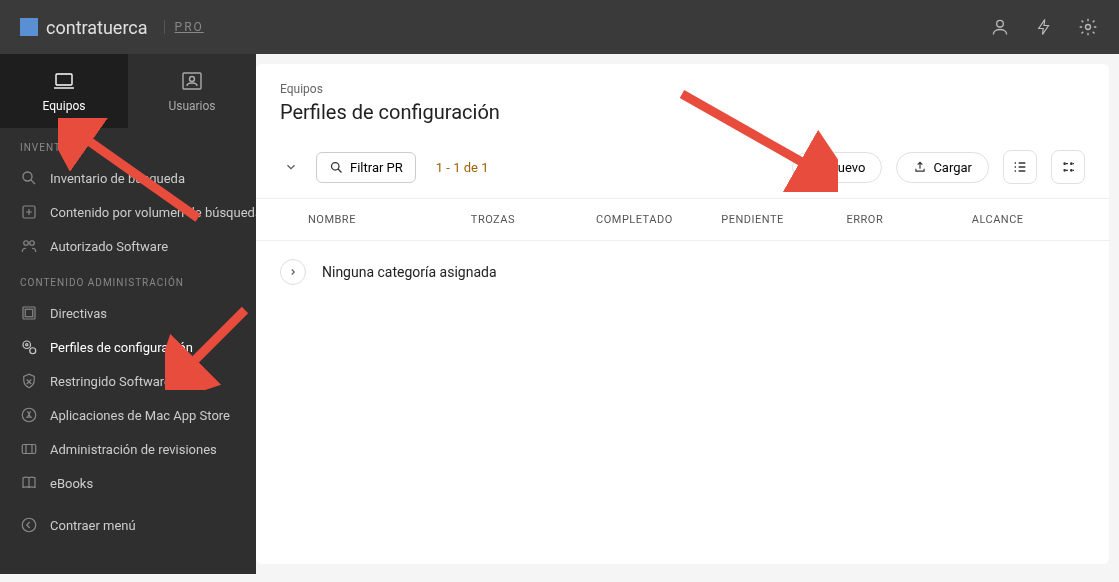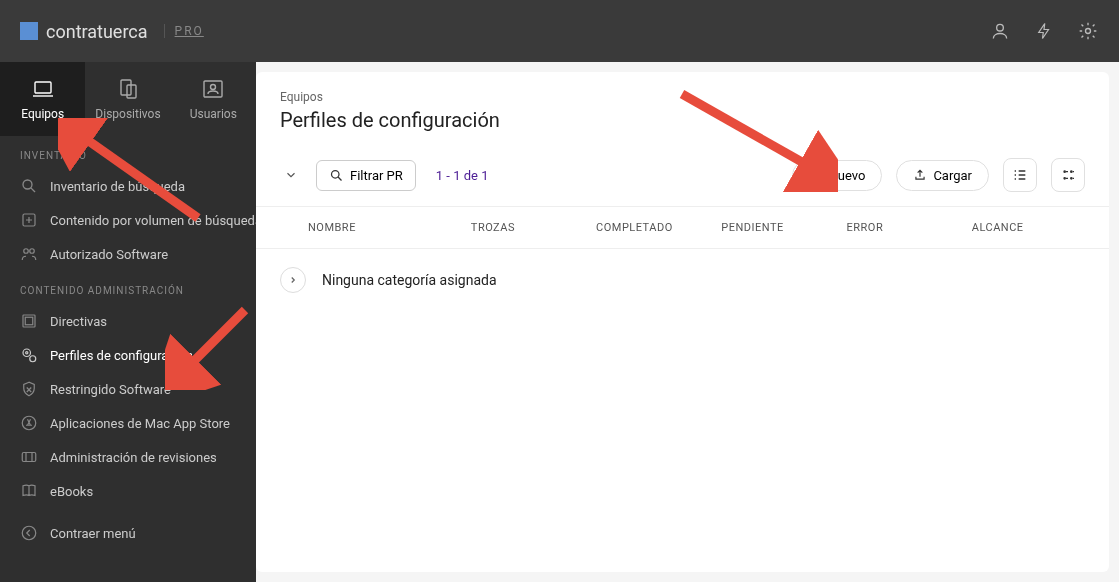--- a/index.html
+++ b/index.html
@@ -1,18 +1,18 @@
 <!DOCTYPE html>
 <html><head>
 <meta charset="utf-8">
 <style>
 * { margin: 0; padding: 0; box-sizing: border-box; font-family: -apple-system, BlinkMacSystemFont, "Segoe UI", Roboto, sans-serif; }
 body { width: 1119px; height: 582px; background: #f5f5f5; overflow: hidden; position: relative; }
 
-.topbar { height: 62px; background: #3a3a3a; display: flex; align-items: center; padding: 0 20px; justify-content: space-between; }
+.topbar { height: 54px; background: #3a3a3a; display: flex; align-items: center; padding: 0 20px; justify-content: space-between; }
 .brand { display: flex; align-items: center; gap: 8px; color: #e0e0e0; font-size: 18px; }
 .brand-icon { width: 18px; height: 18px; background: #5a8fd4; display: inline-block; }
 .brand-sub { color: #888; font-size: 12px; letter-spacing: 2px; margin-left: 8px; border-left: 1px solid #555; padding-left: 10px; text-decoration: underline; }
 .topbar-right { display: flex; gap: 22px; align-items: center; }
 .top-icon { width: 22px; height: 22px; color: #bbb; cursor: pointer; display: flex; align-items: center; justify-content: center; }
 
 .layout { display: flex; height: calc(582px - 62px); }
 .sidebar { width: 256px; background: #2f2f2f; color: #ccc; display: flex; flex-direction: column; font-size: 13px; }
 .tabs { display: flex; height: 74px; }
 .tab { flex: 1; display: flex; flex-direction: column; align-items: center; justify-content: center; gap: 6px; cursor: pointer; color: #aaa; font-size: 12px; }
@@ -27,21 +27,21 @@
 .collapse-row { margin-top: auto; padding: 14px 20px 40px; display: flex; align-items: center; gap: 12px; cursor: pointer; color: #ccc; border-top: 0px solid #444; }
 .groups-header { font-size: 10px; letter-spacing: 1px; color: #555; padding: 12px 20px 4px; }
 
 .main { flex: 1; background: #fff; margin: 10px 10px 10px 0; border-radius: 6px; display: flex; flex-direction: column; overflow: hidden; }
 .breadcrumb { font-size: 12px; color: #666; padding: 18px 24px 4px; }
 .page-title { font-size: 20px; color: #222; padding: 0 24px 18px; }
 .toolbar { display: flex; align-items: center; padding: 8px 24px 14px; gap: 14px; border-bottom: 1px solid #eee; }
 .tool-btn { display: flex; align-items: center; gap: 6px; font-size: 13px; cursor: pointer; }
 .chevron-btn { width: 22px; height: 22px; display: flex; align-items: center; justify-content: center; cursor: pointer; }
 .filter-btn { border: 1px solid #ccc; border-radius: 6px; padding: 7px 12px; justify-content: center; }
-.count { font-size: 13px; color: #4c1d95; margin-left: 6px; }
+.count { font-size: 13px; color: #a16207; margin-left: 6px; }
 .spacer { flex: 1; }
 .pill { border: 1px solid #e0e0e0; border-radius: 18px; padding: 7px 16px; }
 .icon-pill { width: 34px; height: 34px; border: 1px solid #e0e0e0; border-radius: 8px; display: flex; align-items: center; justify-content: center; cursor: pointer; }
 
 .table-head { display: flex; padding: 14px 12px; font-size: 11px; color: #555; letter-spacing: 0.5px; border-bottom: 1px solid #eee; }
 .th { flex: 1; }
 .th:first-child { flex: 1.3; padding-left: 40px; }
 
 .category-row { display: flex; align-items: center; padding: 18px 24px; gap: 16px; font-size: 14px; color: #222; }
 .expand-btn { width: 26px; height: 26px; border: 1px solid #ddd; border-radius: 50%; display: flex; align-items: center; justify-content: center; cursor: pointer; font-size: 12px; color: #666; }
@@ -83,29 +83,20 @@
   <div class="sidebar">
     <div class="tabs">
       <div class="tab active">
         <span class="tab-icon">
           <svg width="24" height="24" viewBox="0 0 24 24" fill="none" stroke="currentColor" stroke-width="1.4">
               <rect x="4" y="5" width="16" height="11" rx="1"></rect>
               <path d="M2 19h20"></path>
             </svg>
         </span>
         <span>Equipos</span>
-      </div>
-      <div class="tab">
-        <span class="tab-icon">
-          <svg width="24" height="24" viewBox="0 0 24 24" fill="none" stroke="currentColor" stroke-width="1.4">
-              <rect x="5" y="3" width="10" height="15" rx="1"></rect>
-              <rect x="11" y="8" width="9" height="13" rx="1"></rect>
-            </svg>
-        </span>
-        <span>Dispositivos</span>
       </div>
       <div class="tab">
         <span class="tab-icon">
           <svg width="24" height="24" viewBox="0 0 24 24" fill="none" stroke="currentColor" stroke-width="1.4">
               <rect x="3" y="4" width="18" height="16" rx="1"></rect>
               <circle cx="12" cy="10" r="2.5"></circle>
               <path d="M7 17c0-2 2.5-3 5-3s5 1 5 3"></path>
             </svg>
         </span>
         <span>Usuarios</span>

